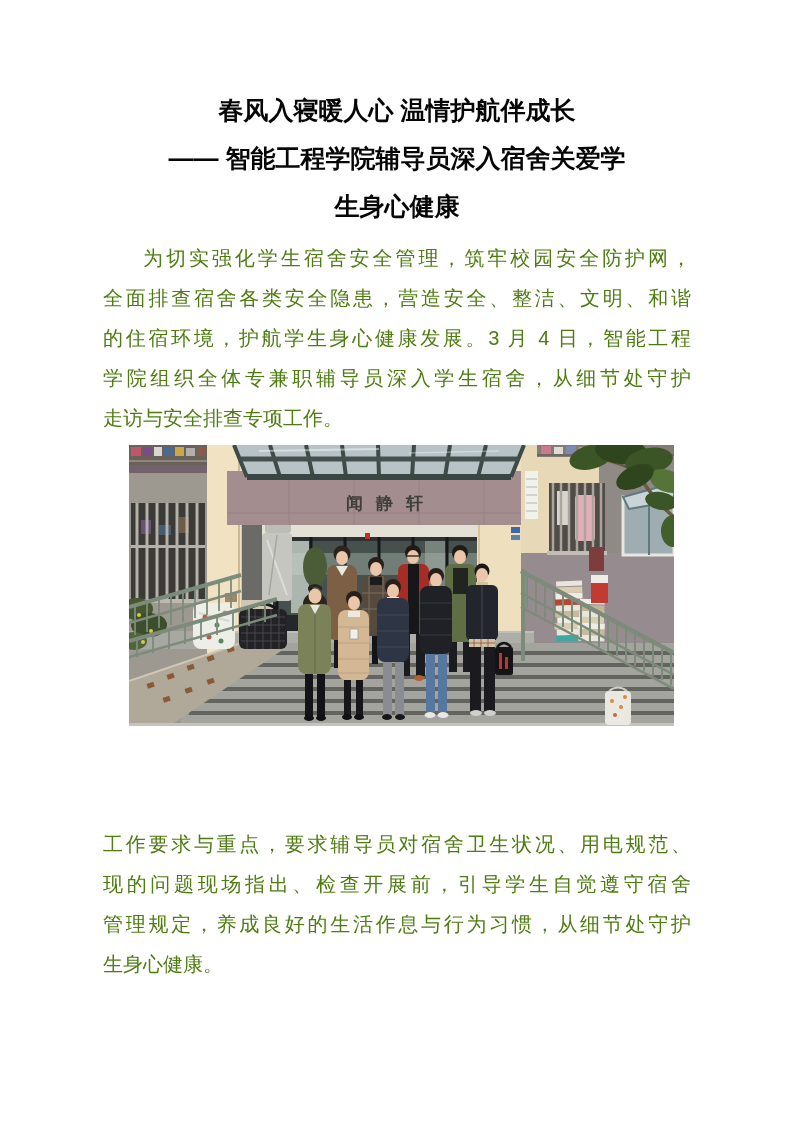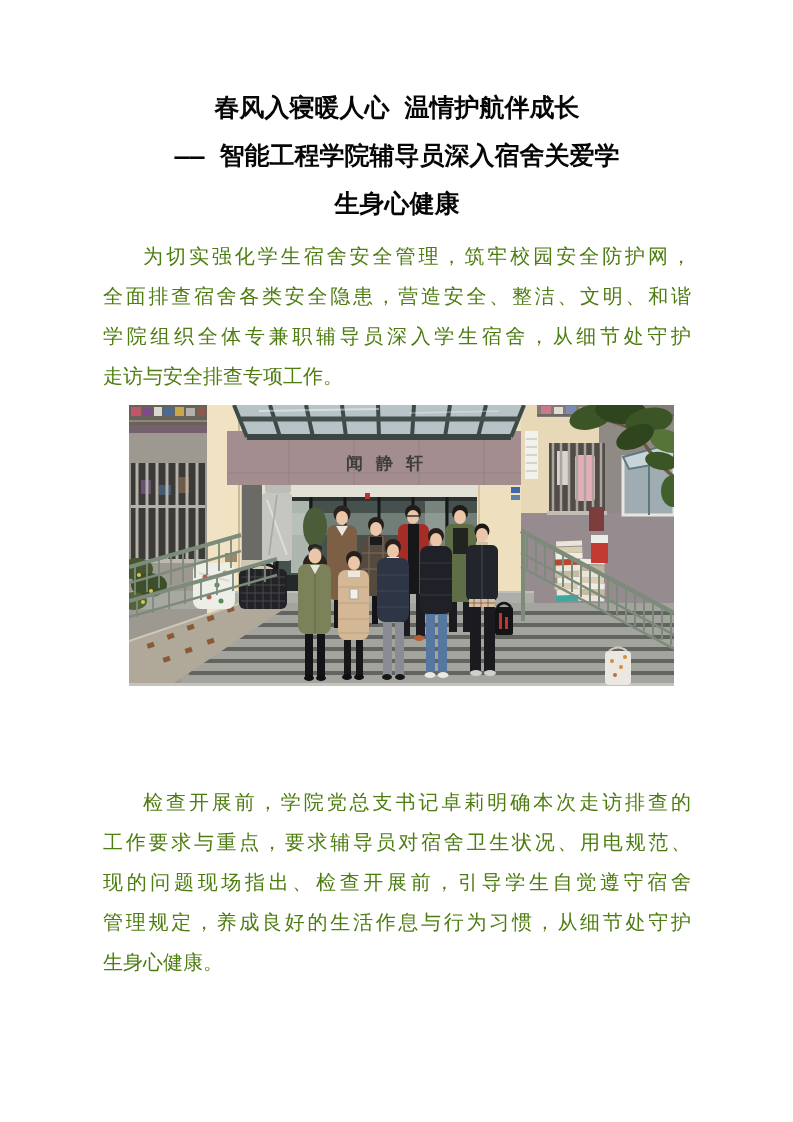--- a/index.html
+++ b/index.html
@@ -1,18 +1,18 @@
 <!DOCTYPE html>
 <html><head>
 <meta charset="utf-8">
 <style>
   html,body{margin:0;padding:0;background:#ffffff;}
   .page{
     position:relative;width:793px;height:1122px;background:#ffffff;overflow:hidden;
-    font-family:Liberation Mono, monospace;color:#000;
+    font-family:Liberation Sans, sans-serif;color:#000;
     box-sizing:border-box;padding:86px 102px 0 103px;
   }
   .title{margin:0;font-size:25px;font-weight:700;line-height:48px;text-align:center;color:#060606;}
   .t-line{display:block;}
   .para{margin:0;font-size:20px;line-height:40px;color:#4d7c0f;}
   .para .bl{display:block;text-align:justify;}
   .para .just{text-align-last:justify;}
   .para .last{text-align-last:left;}
   .para .first{text-indent:2em;}
   .para1{margin-top:8px;}
@@ -26,20 +26,21 @@
 
   <h1 class="title">
     <span class="t-line">春风入寝暖人心 温情护航伴成长</span>
     <span class="t-line">—— 智能工程学院辅导员深入宿舍关爱学</span>
     <span class="t-line">生身心健康</span>
   </h1>
 
   <p class="para para1">
     <span class="bl just first">为切实强化学生宿舍安全管理，筑牢校园安全防护网，</span>
     <span class="bl just">全面排查宿舍各类安全隐患，营造安全、整洁、文明、和谐</span>
+    <span class="bl just">的住宿环境，护航学生身心健康发展。3 月 4 日，智能工程</span>
     <span class="bl just">学院组织全体专兼职辅导员深入学生宿舍，从细节处守护</span>
     <span class="bl last">走访与安全排查专项工作。</span>
   </p>
 
   <figure class="photo-wrap" style="margin-top:7px;margin-bottom:0;">
   <svg width="545" height="281" viewBox="0 0 545 281" xmlns="http://www.w3.org/2000/svg">
 
     <rect x="0" y="0" width="545" height="281" fill="#e7d8b8"></rect>
 
     <rect x="470" y="0" width="75" height="281" fill="#8f8a86"></rect>
@@ -446,20 +447,19 @@
         <path d="M368 202 q7 -8 14 0" fill="none" stroke="#141417" stroke-width="2.5"></path>
         <rect x="366" y="202" width="18" height="28" rx="2" fill="#141417"></rect>
         <rect x="370" y="208" width="3" height="16" fill="#c23430"></rect>
         <rect x="376" y="212" width="3" height="12" fill="#c23430"></rect>
       </g>
     </g>
   </svg>
   </figure>
 
   <p class="para para2">
-    <span class="bl just first">检查开展前，学院党总支书记卓莉明确本次走访排查的</span>
     <span class="bl just">工作要求与重点，要求辅导员对宿舍卫生状况、用电规范、</span>
     <span class="bl just">现的问题现场指出、检查开展前，引导学生自觉遵守宿舍</span>
     <span class="bl just">管理规定，养成良好的生活作息与行为习惯，从细节处守护</span>
     <span class="bl last">生身心健康。</span>
   </p>
 
 </div>
 
 </body></html>

